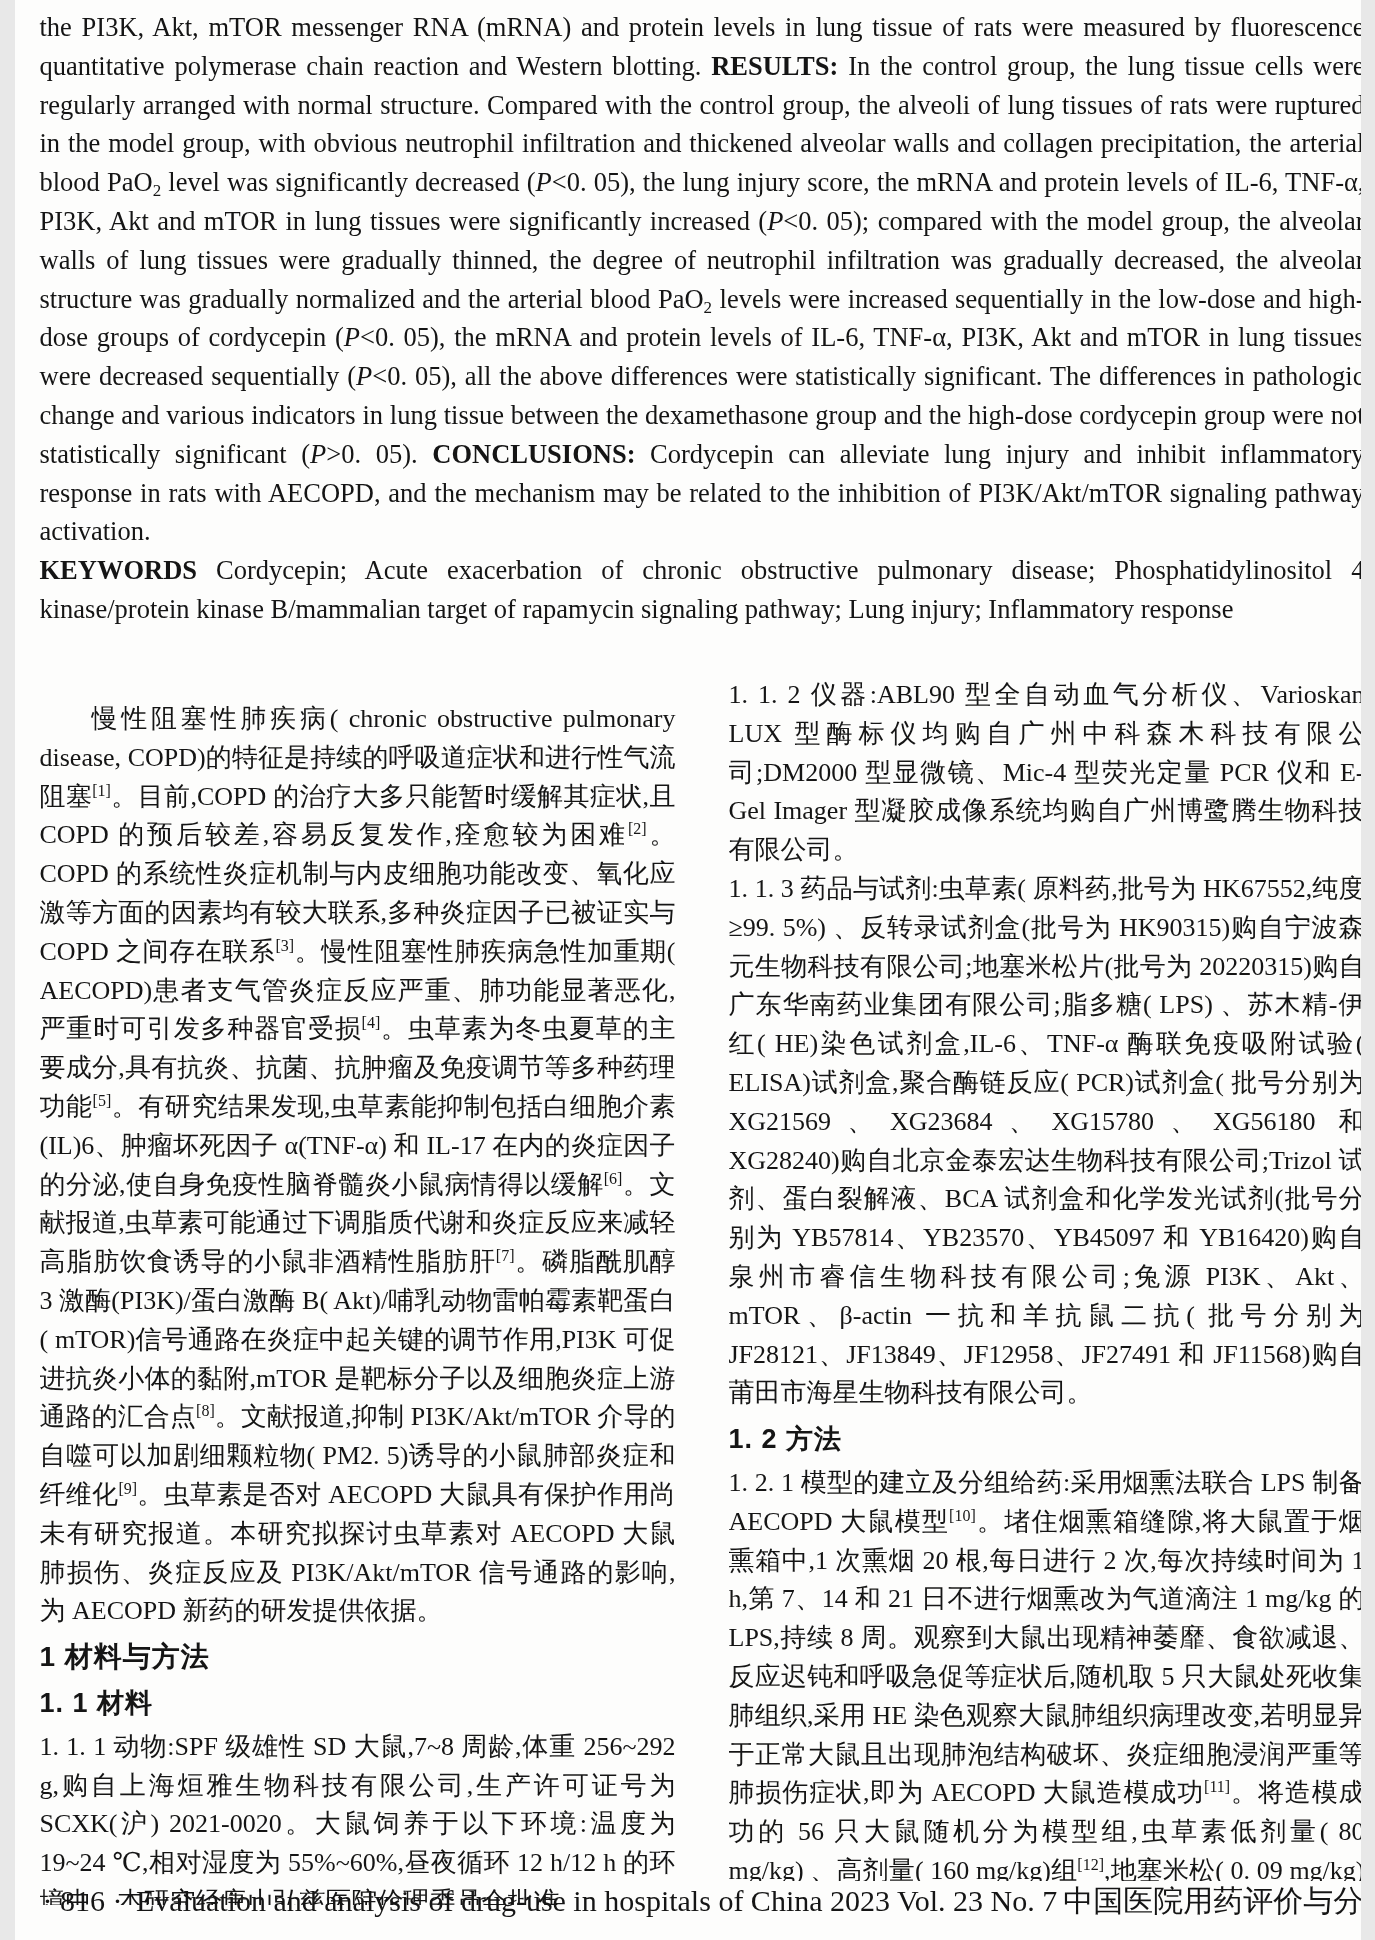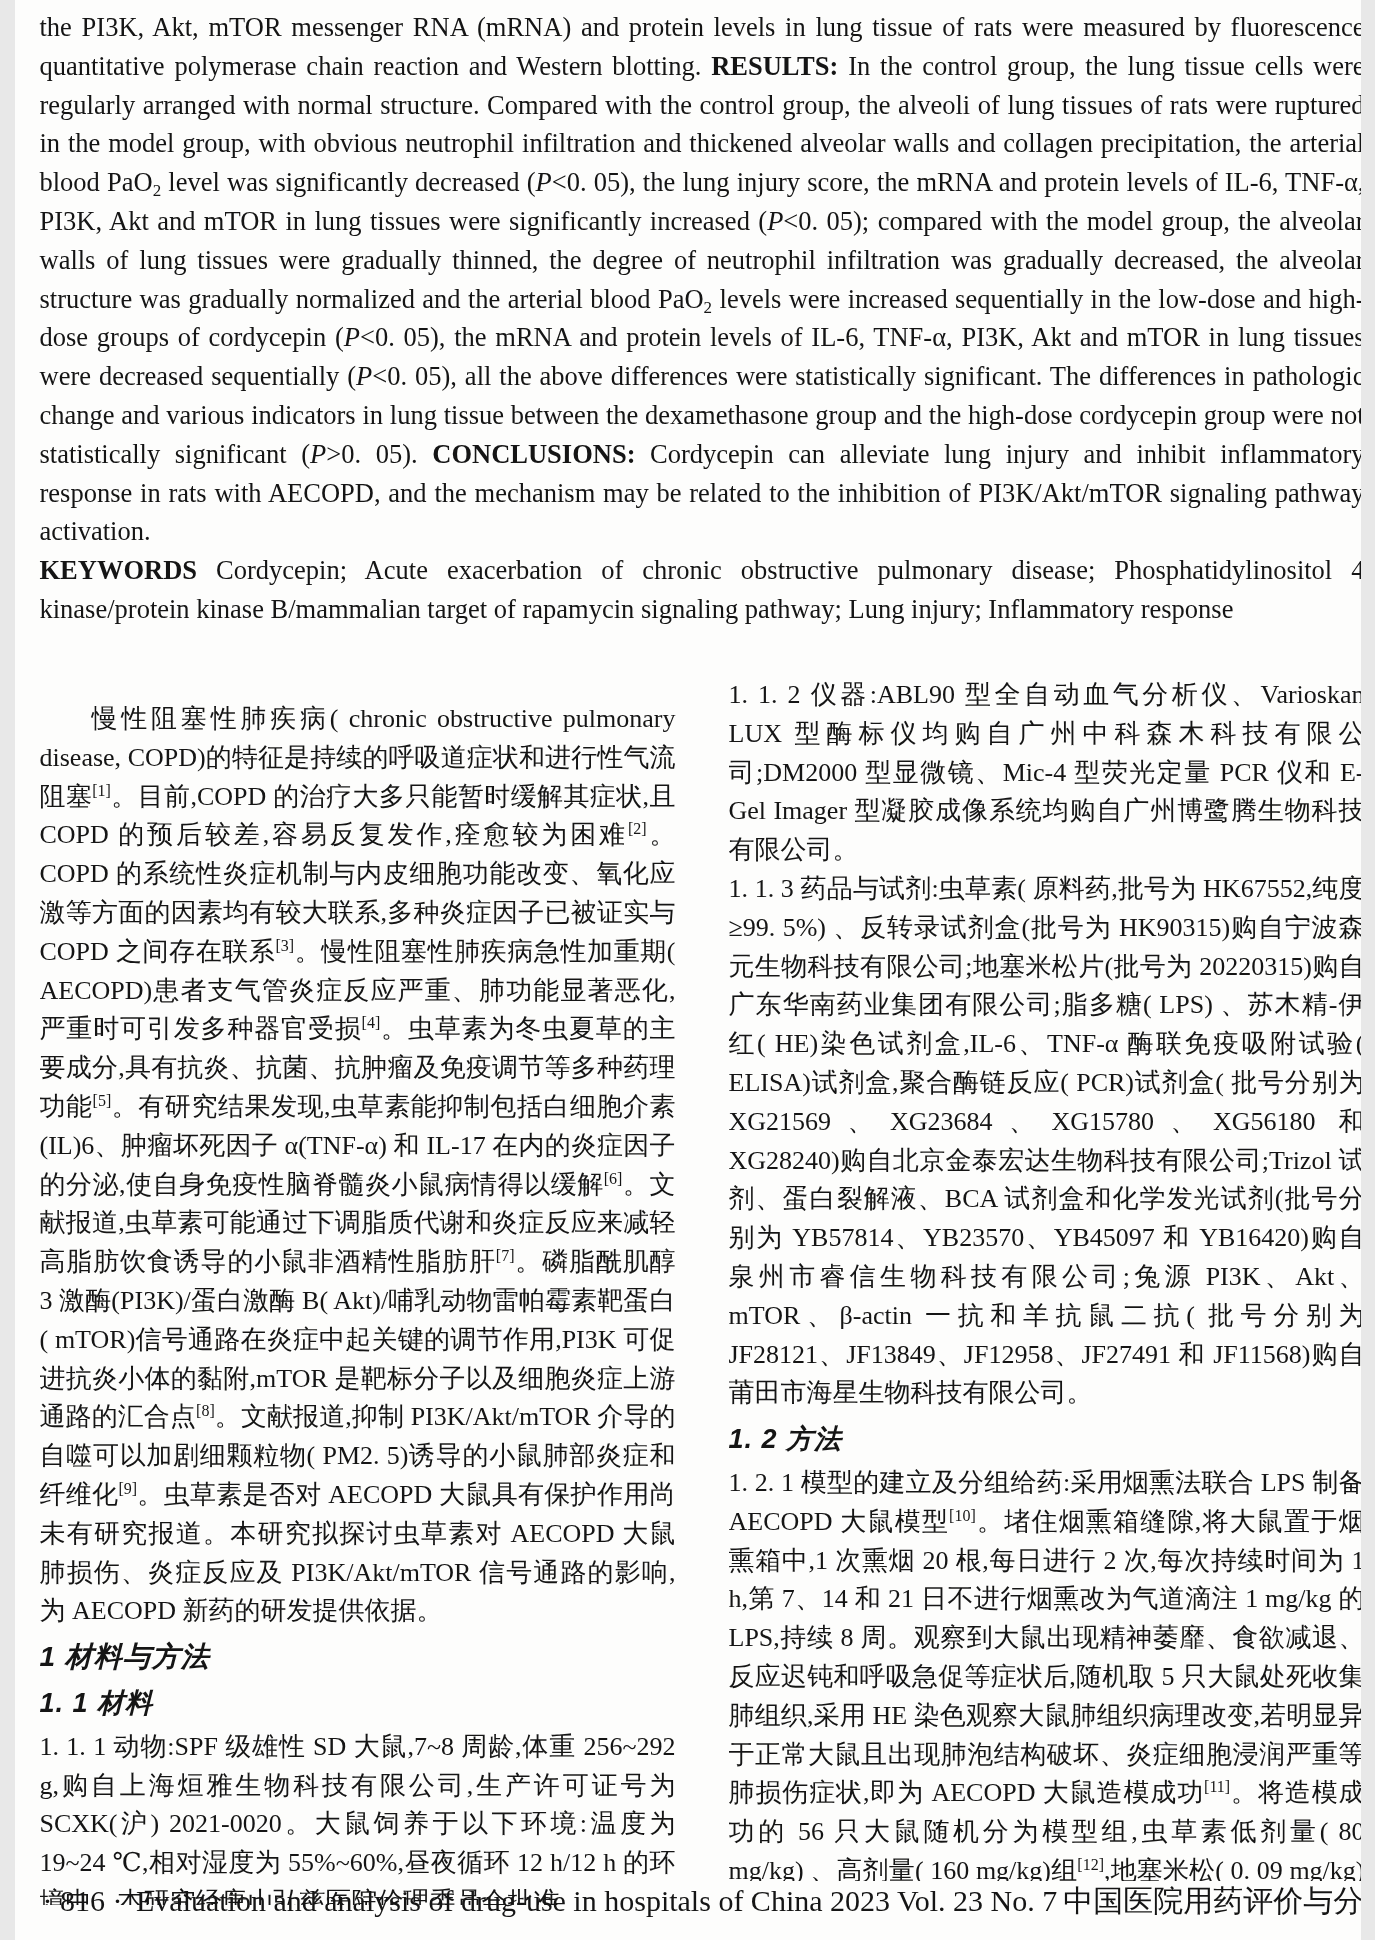--- a/index.html
+++ b/index.html
@@ -30,21 +30,20 @@
   .col-left  { left:25px;margin-top:24px; }
   .col-right { left:714px; }
   .para-indent { text-indent:52px; }
   .sec-heading {
     font-family:"Liberation Sans","DejaVu Sans",sans-serif;
     font-weight:bold;
     font-size:27px;
     text-align:left;
     margin:7px 0 5px 0;
     letter-spacing:1px;
-    font-style:italic;
   }
   .sec-heading.level1 { font-size:28px; }
   .seg-b   { font-weight:bold; }
   .seg-i   { font-style:italic; }
   .seg-sup { font-size:16px; vertical-align:9px;  line-height:0; letter-spacing:0; }
   .seg-sub { font-size:17px; vertical-align:-5px; line-height:0; letter-spacing:0; }
   .footer {
     position:absolute; left:28px; top:1886px; width:1320px;
     display:flex; justify-content:space-between; align-items:baseline;
     font-size:30px; line-height:30px;

